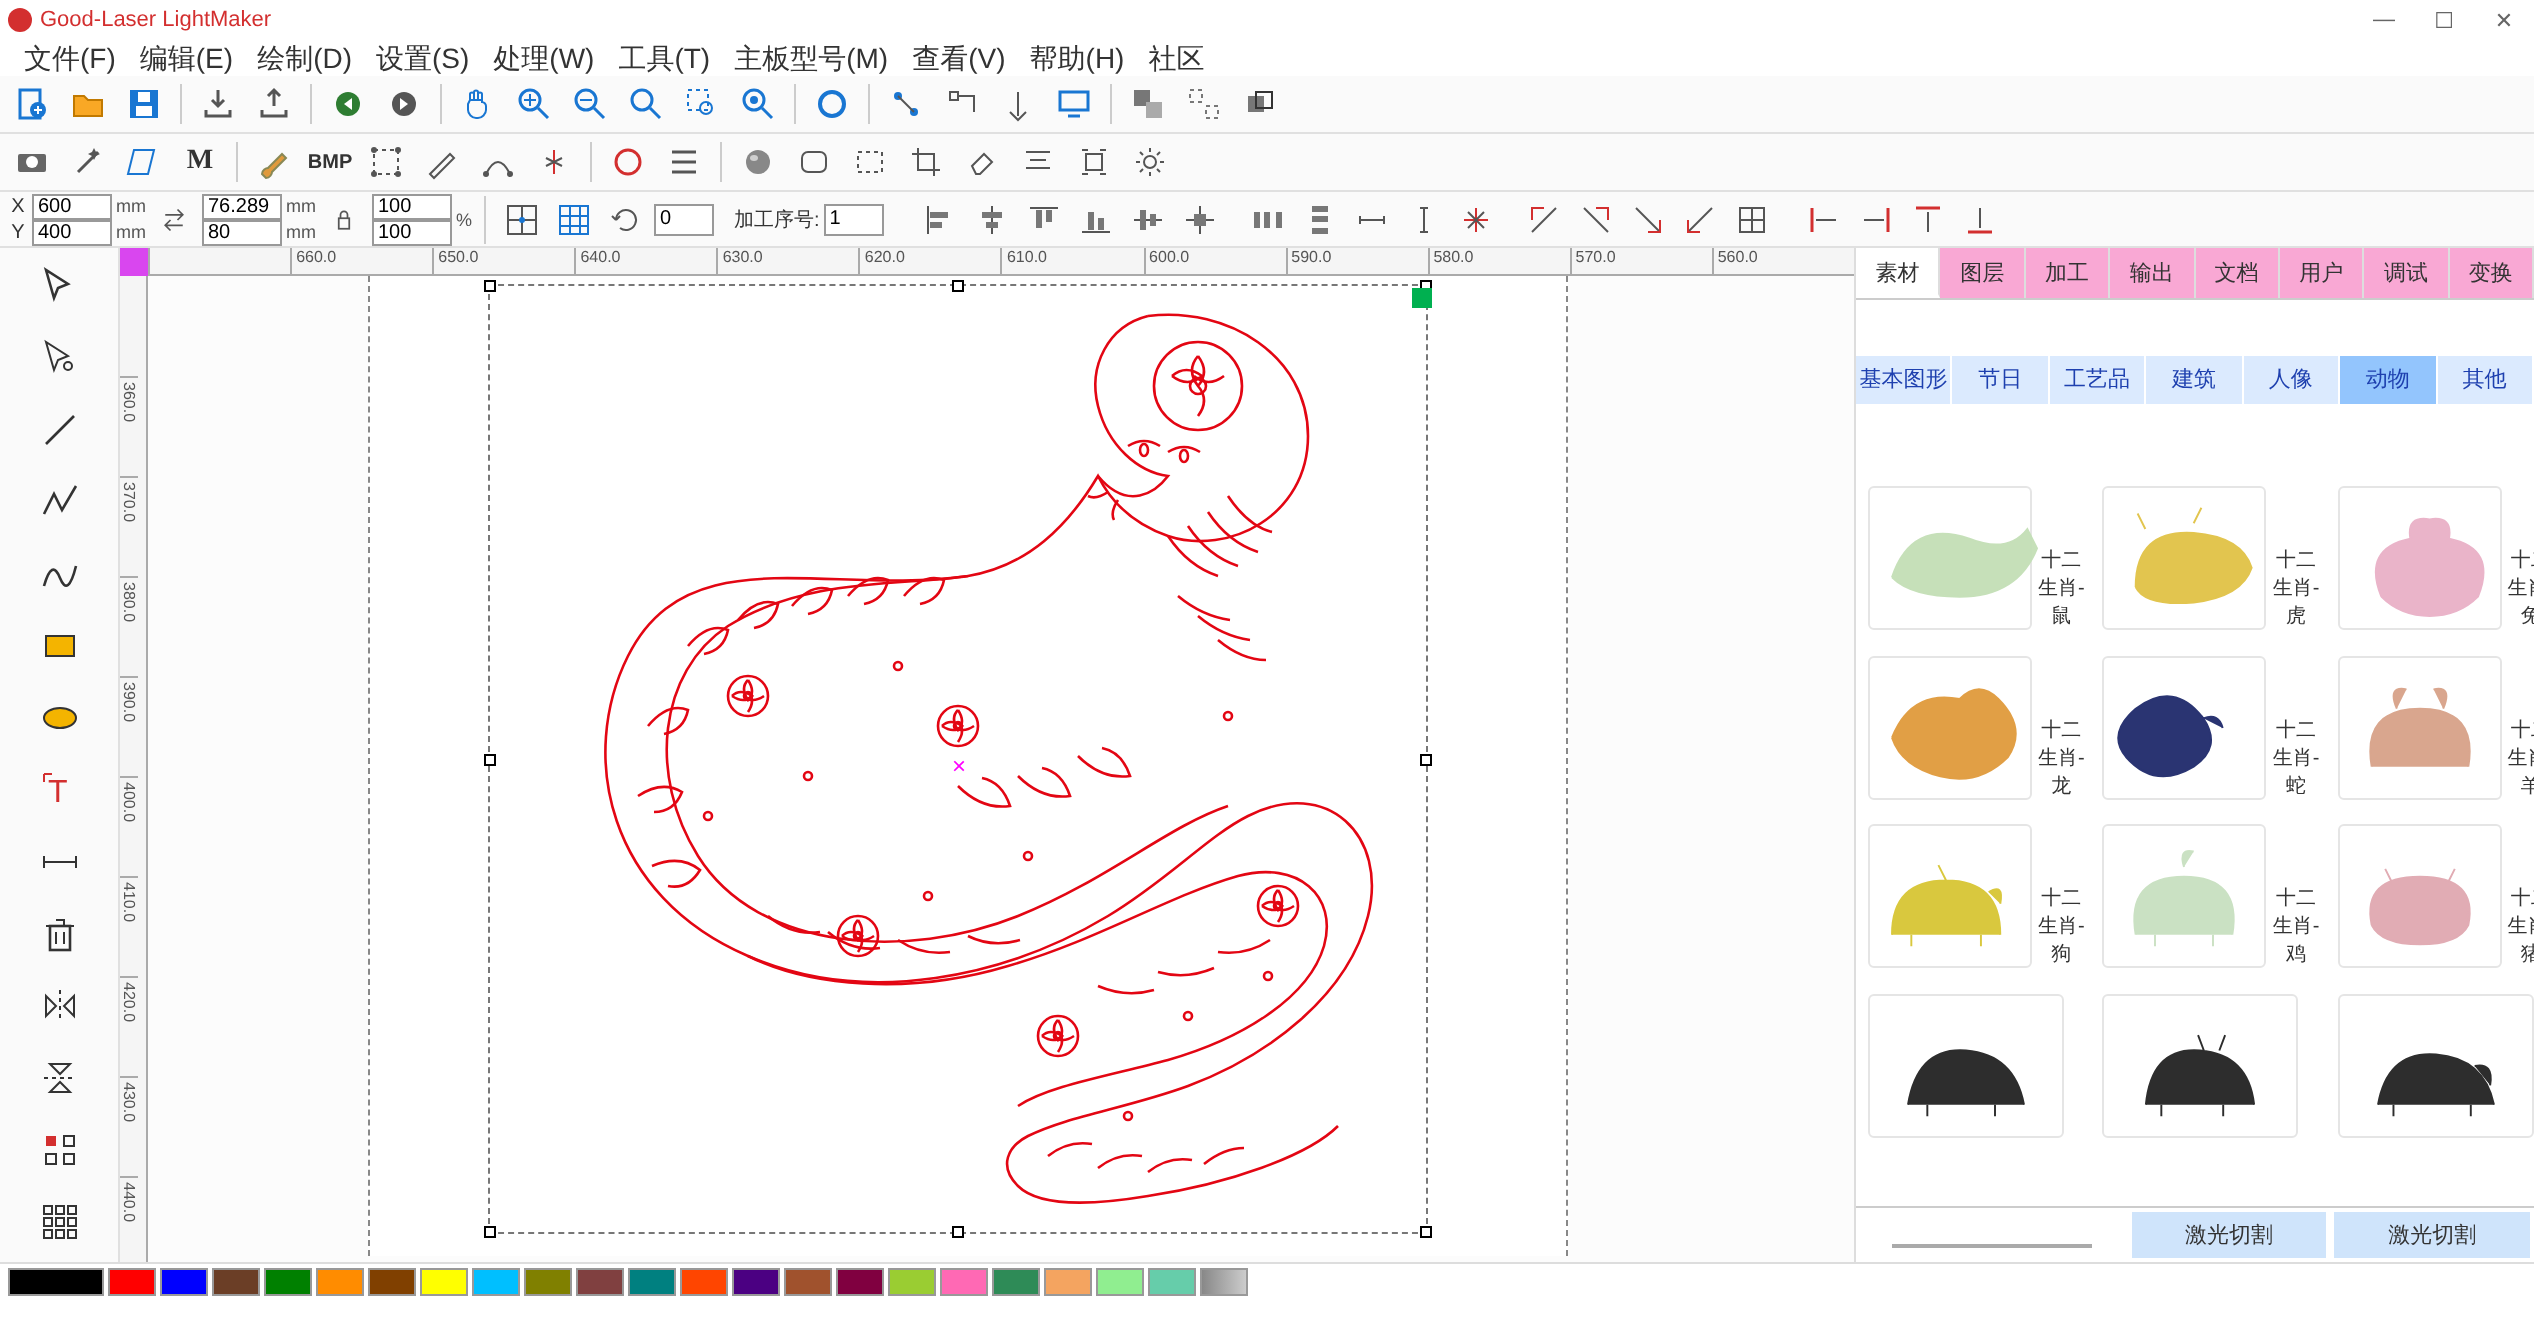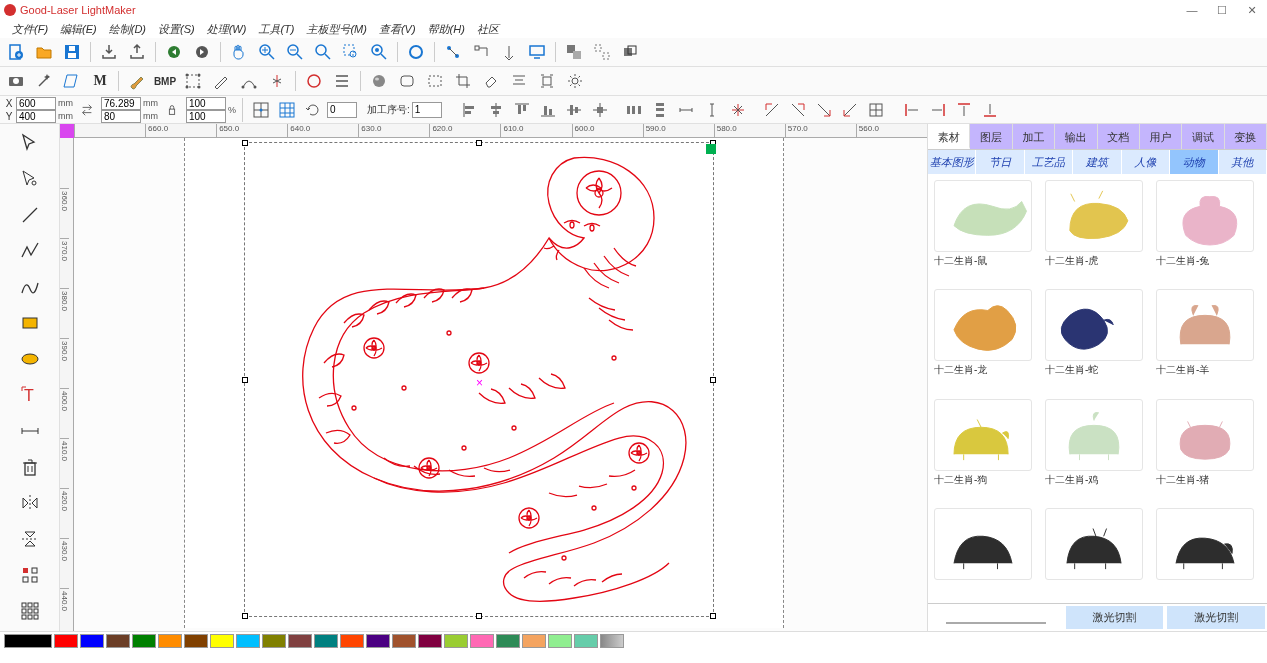--- a/index.html
+++ b/index.html
@@ -7,21 +7,21 @@
 
 
 .title-bar { height: 20px; display: flex; align-items: center; padding-left: 4px; background: #fff; color: #d32f2f; }
 .title-bar .logo { width: 12px; height: 12px; background: #d32f2f; border-radius: 50%; margin-right: 4px; }
 .title-bar .title { flex: 1; font-size: 11px; }
 .title-bar .win-controls { display: flex; }
 .title-bar .win-btn { width: 30px; height: 20px; display: flex; align-items: center; justify-content: center; color: #666; cursor: pointer; }
 
 
 .menu-bar { height: 18px; display: flex; padding-left: 6px; background: #fff; }
-.menu-bar .menu-item { padding: 0 6px; font-size: 11px; color: #333; line-height: 18px; cursor: pointer; font-style: italic; }
+.menu-bar .menu-item { padding: 0 6px; font-size: 14px; color: #333; line-height: 18px; cursor: pointer; }
 
 
 .toolbar { display: flex; align-items: center; padding: 2px 4px; border-bottom: 1px solid #e0e0e0; background: #fafafa; gap: 4px; }
 .toolbar .tbtn { width: 24px; height: 24px; display: flex; align-items: center; justify-content: center; border: 1px solid transparent; border-radius: 3px; cursor: pointer; }
 .toolbar .sep { width: 1px; height: 20px; background: #ccc; margin: 0 2px; }
 .toolbar .tbtn svg { width: 16px; height: 16px; }
 .toolbar .bmp { font-size: 10px; font-weight: bold; color: #333; padding: 0 4px; justify-content: center; }
 .toolbar span.icon-txt { font-size: 14px; font-weight: bold; color: #333; font-family: serif; }
 
 
@@ -49,29 +49,29 @@
 .ruler-v .tick { writing-mode: vertical-rl; height: 50px; border-top: 1px solid #aaa; padding-top: 2px; }
 .canvas { position: absolute; top: 14px; left: 14px; right: 0; bottom: 0; background: #fcfcfc; }
 .artboard { position: absolute; left: 110px; top: 0; width: 600px; height: 490px; background: #fff; border-left: 1px dashed #888; border-right: 1px dashed #888; }
 .selection { position: absolute; left: 170px; top: 4px; width: 470px; height: 475px; border: 1px dashed #777; }
 .handle { position: absolute; width: 6px; height: 6px; background: #fff; border: 1px solid #000; }
 .green-sq { position: absolute; width: 10px; height: 10px; background: #00b050; }
 .cross { position: absolute; color: magenta; font-size: 12px; }
 .snake { position: absolute; left: 180px; top: 10px; width: 450px; height: 460px; }
 
 
-.right-panel { width: 340px; background: #fff; border-left: 1px solid #ddd; display: flex; flex-direction: column; }
+.right-panel { width: 340px; background: #fff; border-left: 1px solid #ddd; display: flex; flex-direction: column; gap: 28px; }
 .rp-tabs { display: flex; border-bottom: 1px solid #ccc; height: 26px; }
-.rp-tabs .tab { flex: 1; text-align: center; font-size: 11px; line-height: 26px; background: #c4b5fd; cursor: pointer; border-right: 1px solid #ddd; }
+.rp-tabs .tab { flex: 1; text-align: center; font-size: 11px; line-height: 26px; background: #f9a8d4; cursor: pointer; border-right: 1px solid #ddd; }
 .rp-tabs .tab.active { background: #fff; border-bottom: 2px solid #fff; }
-.rp-cats { display: flex; height: 24px; font-style: italic; }
+.rp-cats { display: flex; height: 24px; }
 .rp-cats .cat { flex: 1; text-align: center; font-size: 11px; line-height: 24px; background: #dbeafe; cursor: pointer; border-right: 1px solid #fff; color: #1e40af; }
 .rp-cats .cat.active { background: #93c5fd; }
 .rp-grid { flex: 1; overflow-y: auto; display: grid; grid-template-columns: repeat(3, 1fr); gap: 6px; padding: 6px; }
-.rp-item { display: flex; flex-direction: column; align-items: flex-start; }
+.rp-item { display: flex; flex-direction: row; align-items: flex-end; }
 .rp-thumb { width: 98px; height: 72px; background: #fff; border: 1px solid #e5e5e5; border-radius: 3px; display: flex; align-items: center; justify-content: center; cursor: pointer; }
 .rp-label { font-size: 10px; color: #333; margin-top: 2px; text-align: center; }
 .rp-bottom { display: flex; height: 28px; border-top: 1px solid #ccc; }
 .rp-bottom select { flex: 1; font-size: 11px; border: 1px solid #aaa; margin: 18px; }
 .rp-bottom .act { flex: 1; background: #cfe4fb; display: flex; align-items: center; justify-content: center; font-size: 11px; cursor: pointer; margin: 2px; }
 
 
 .color-bar { height: 18px; display: flex; align-items: center; padding: 0 4px; gap: 2px; background: #fff; border-top: 1px solid #ddd; }
 .color-sw { width: 24px; height: 14px; border: 1px solid #999; cursor: pointer; }
 .color-sw.big { width: 48px; }

